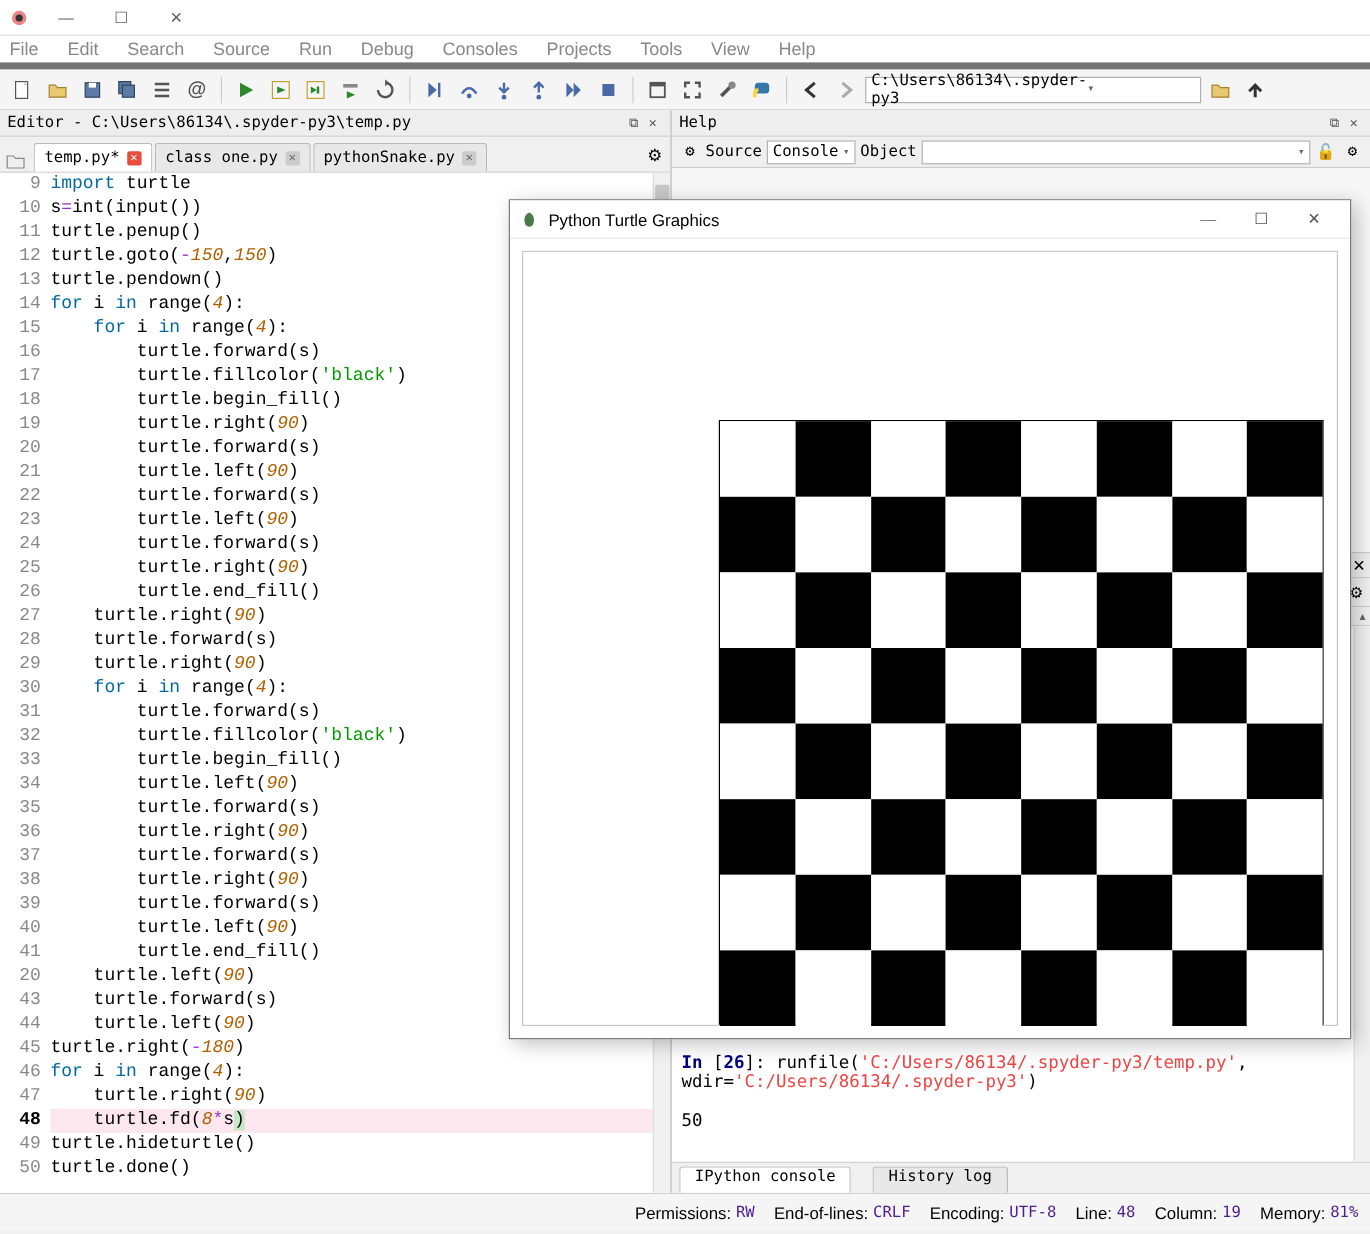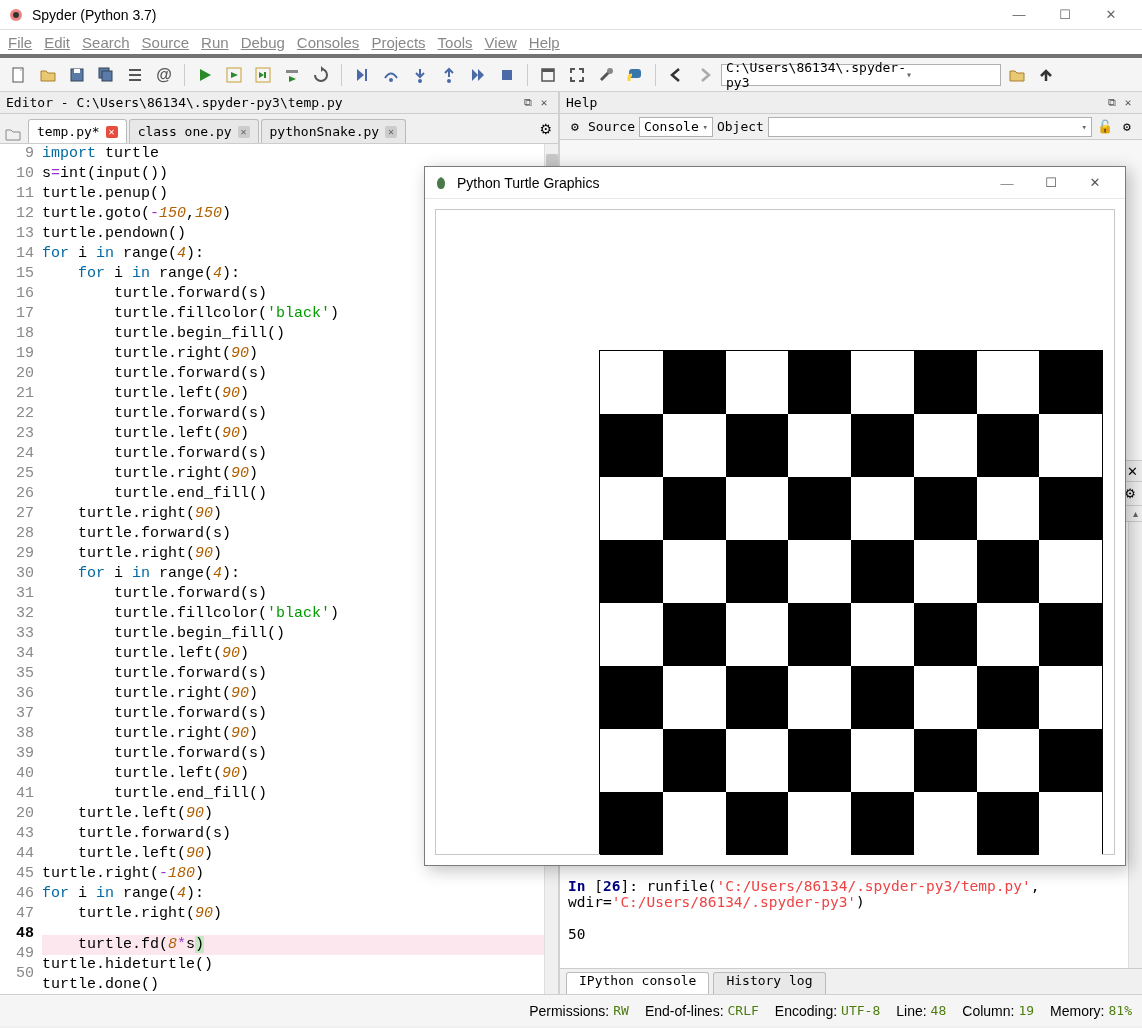--- a/index.html
+++ b/index.html
@@ -6,21 +6,21 @@
 html, body { width: 1142px; height: 1028px; font-family: "Segoe UI", Tahoma, sans-serif; font-size: 13px; background: #f0f0f0; overflow: hidden; }
 
 
 .titlebar { height: 30px; background: #fff; display: flex; align-items: center; padding: 0 8px; border-bottom: 1px solid #e0e0e0; }
 .titlebar .icon { width: 16px; height: 16px; margin-right: 8px; }
 .titlebar .title { flex: 1; color: #000; font-size: 14px; }
 .titlebar .winbtns { display: flex; }
 .titlebar .winbtn { width: 46px; height: 26px; display: flex; align-items: center; justify-content: center; color: #666; }
 
 
-.menubar { height: 28px; background: #fff; display: flex; align-items: center; padding: 0 8px; border-bottom: 4px solid #737373; color: #888; font-size: 15px; gap: 12px; text-decoration: underline; }
+.menubar { height: 28px; background: #fff; display: flex; align-items: center; padding: 0 8px; border-bottom: 6px solid #737373; color: #888; font-size: 15px; gap: 24px; }
 .menubar .item { cursor: default; }
 
 
 .toolbar { height: 34px; background: #f5f5f5; display: flex; align-items: center; padding: 2px 6px; border-bottom: 1px solid #d0d0d0; gap: 3px; }
 .toolbar .btn { width: 26px; height: 26px; display: flex; align-items: center; justify-content: center; border-radius: 2px; }
 .toolbar .sep { width: 1px; height: 22px; background: #ccc; margin: 0 4px; }
 .toolbar .pathbox { width: 280px; height: 22px; border: 1px solid #b0b0b0; background: #fff; font-family: Consolas, monospace; font-size: 13px; padding: 0 4px; display: flex; align-items: center; }
 .toolbar .pathbox span { flex: 1; }
 .toolbar .pathbox .dd { font-size: 10px; color: #666; }
 
@@ -44,21 +44,21 @@
 .tabbar .gearend { margin-left: auto; margin-right: 6px; font-size: 14px; align-self: center; }
 .tabbar .foldericon { width: 18px; height: 18px; margin-right: 6px; display: flex; align-items: center; justify-content: center; }
 
 
 .editor { flex: 1; background: #fff; font-family: Consolas, "Courier New", monospace; font-size: 15px; line-height: 20px; overflow: hidden; position: relative; }
 .gutter { position: absolute; left: 0; top: 0; width: 38px; text-align: right; color: #888; background: #fff; padding-right: 4px; }
 .gutter .ln { height: 20px; }
 .gutter .ln.cur { font-weight: bold; color: #000; }
 .codearea { position: absolute; left: 42px; top: 0; right: 14px; white-space: pre; }
 .codearea .line { height: 20px; }
-.codearea .curline { background: #fce7ef; margin-top: 11px; }
+.codearea .curline { background: #fce7ef; }
 .kw { color: #0369a1; }
 .num { color: #b06000; font-style: italic; }
 .str { color: #009900; }
 .op { color: #9933cc; }
 .hl { background: #c5e8c5; }
 .editor .vsb { position: absolute; right: 0; top: 0; width: 14px; height: 100%; background: #f0f0f0; border-left: 1px solid #ddd; }
 .editor .vsb .thumb { position: absolute; left: 1px; width: 12px; background: #c8c8c8; border-radius: 2px; }
 
 
 .helpbar { height: 26px; display: flex; align-items: center; padding: 0 6px; gap: 4px; background: #f0f0f0; border-bottom: 1px solid #ccc; font-family: Consolas, monospace; font-size: 13px; }
@@ -73,56 +73,55 @@
 .panestub { height: 22px; background: #eee; border-top: 1px solid #ccc; border-bottom: 1px solid #ccc; display: flex; align-items: center; justify-content: flex-end; padding-right: 4px; gap: 4px; }
 
 
 .console { flex: 1; background: #fff; font-family: Consolas, monospace; font-size: 14.5px; padding: 6px 8px; position: relative; }
 .console .inlabel { color: #000080; font-weight: bold; }
 .console .innum { color: #000080; font-weight: bold; }
 .console .cstr { color: #ef4444; }
 .console .vsb { position: absolute; right: 0; top: 0; width: 14px; height: 100%; background: #f0f0f0; border-left: 1px solid #ddd; }
 
 .consoletabs { height: 26px; background: #f0f0f0; border-top: 1px solid #ccc; display: flex; align-items: flex-end; padding-left: 6px; }
-.ctab { height: 22px; padding: 0 12px; border: 1px solid #bbb; border-bottom: none; background: #e8e8e8; margin-right: 4px; font-family: Consolas, monospace; font-size: 13px; border-radius: 3px 3px 0 0; text-align: right; }
+.ctab { height: 22px; padding: 0 12px; border: 1px solid #bbb; border-bottom: none; background: #e8e8e8; margin-right: 18px; font-family: Consolas, monospace; font-size: 13px; border-radius: 3px 3px 0 0; text-align: right; }
 .ctab.active { background: #fff; }
 
 
 .turtlewin { position: absolute; left: 424px; top: 166px; width: 702px; height: 700px; background: #fff; border: 1px solid #7a7a7a; box-shadow: 4px 4px 16px rgba(0,0,0,0.25); z-index: 50; }
 .turtlewin .twtitle { height: 32px; display: flex; align-items: center; padding: 0 8px; background: #fff; border-bottom: 1px solid #e8e8e8; }
 .turtlewin .twicon { width: 16px; height: 16px; margin-right: 8px; }
 .turtlewin .twtitle .t { flex: 1; font-size: 14px; }
 .turtlewin .twbtn { width: 44px; height: 28px; display: flex; align-items: center; justify-content: center; color: #555; font-family: "Segoe UI"; }
 .turtlewin .canvas { position: absolute; left: 10px; top: 42px; right: 10px; bottom: 10px; background: #fff; border: 1px solid #c8c8c8; }
 .chess { position: absolute; left: 163px; top: 140px; width: 504px; height: 504px; border: 1px solid #000; }
 .chess .row { display: flex; }
 .chess .sq { width: 63px; height: 63px; }
 .chess .sq.b { background: #000; }
 .chess .sq.w { background: #fff; }
 
 
 .statusbar { height: 32px; background: #f5f5f5; border-top: 1px solid #d0d0d0; display: flex; align-items: center; padding: 0 10px; font-size: 14px; gap: 16px; }
 .statusbar .grp { display: flex; align-items: flex-start; gap: 4px; }
-.statusbar .val { font-family: Consolas, monospace; font-size: 13px; color: #4d7c0f; }
+.statusbar .val { font-family: Consolas, monospace; font-size: 13px; color: #4c1d95; }
 .statusbar .spacer { flex: 1; }
 
 
 svg { display: block; }
 </style>
 </head>
 <body>
 
 <div class="titlebar">
   <span class="icon">
     <svg viewBox="0 0 16 16">
         <circle cx="8" cy="8" r="6" fill="#d33" opacity="0.6"></circle>
         <circle cx="8" cy="8" r="3" fill="#333"></circle>
       </svg>
   </span>
-  <span class="title">Spyder (Python 3.7)</span>
   <div class="winbtns">
     <div class="winbtn">—</div>
     <div class="winbtn">☐</div>
     <div class="winbtn">✕</div>
   </div>
 </div>
 
 <div class="menubar" id="menubar">
     <span class="item">File</span>
     <span class="item">Edit</span>

